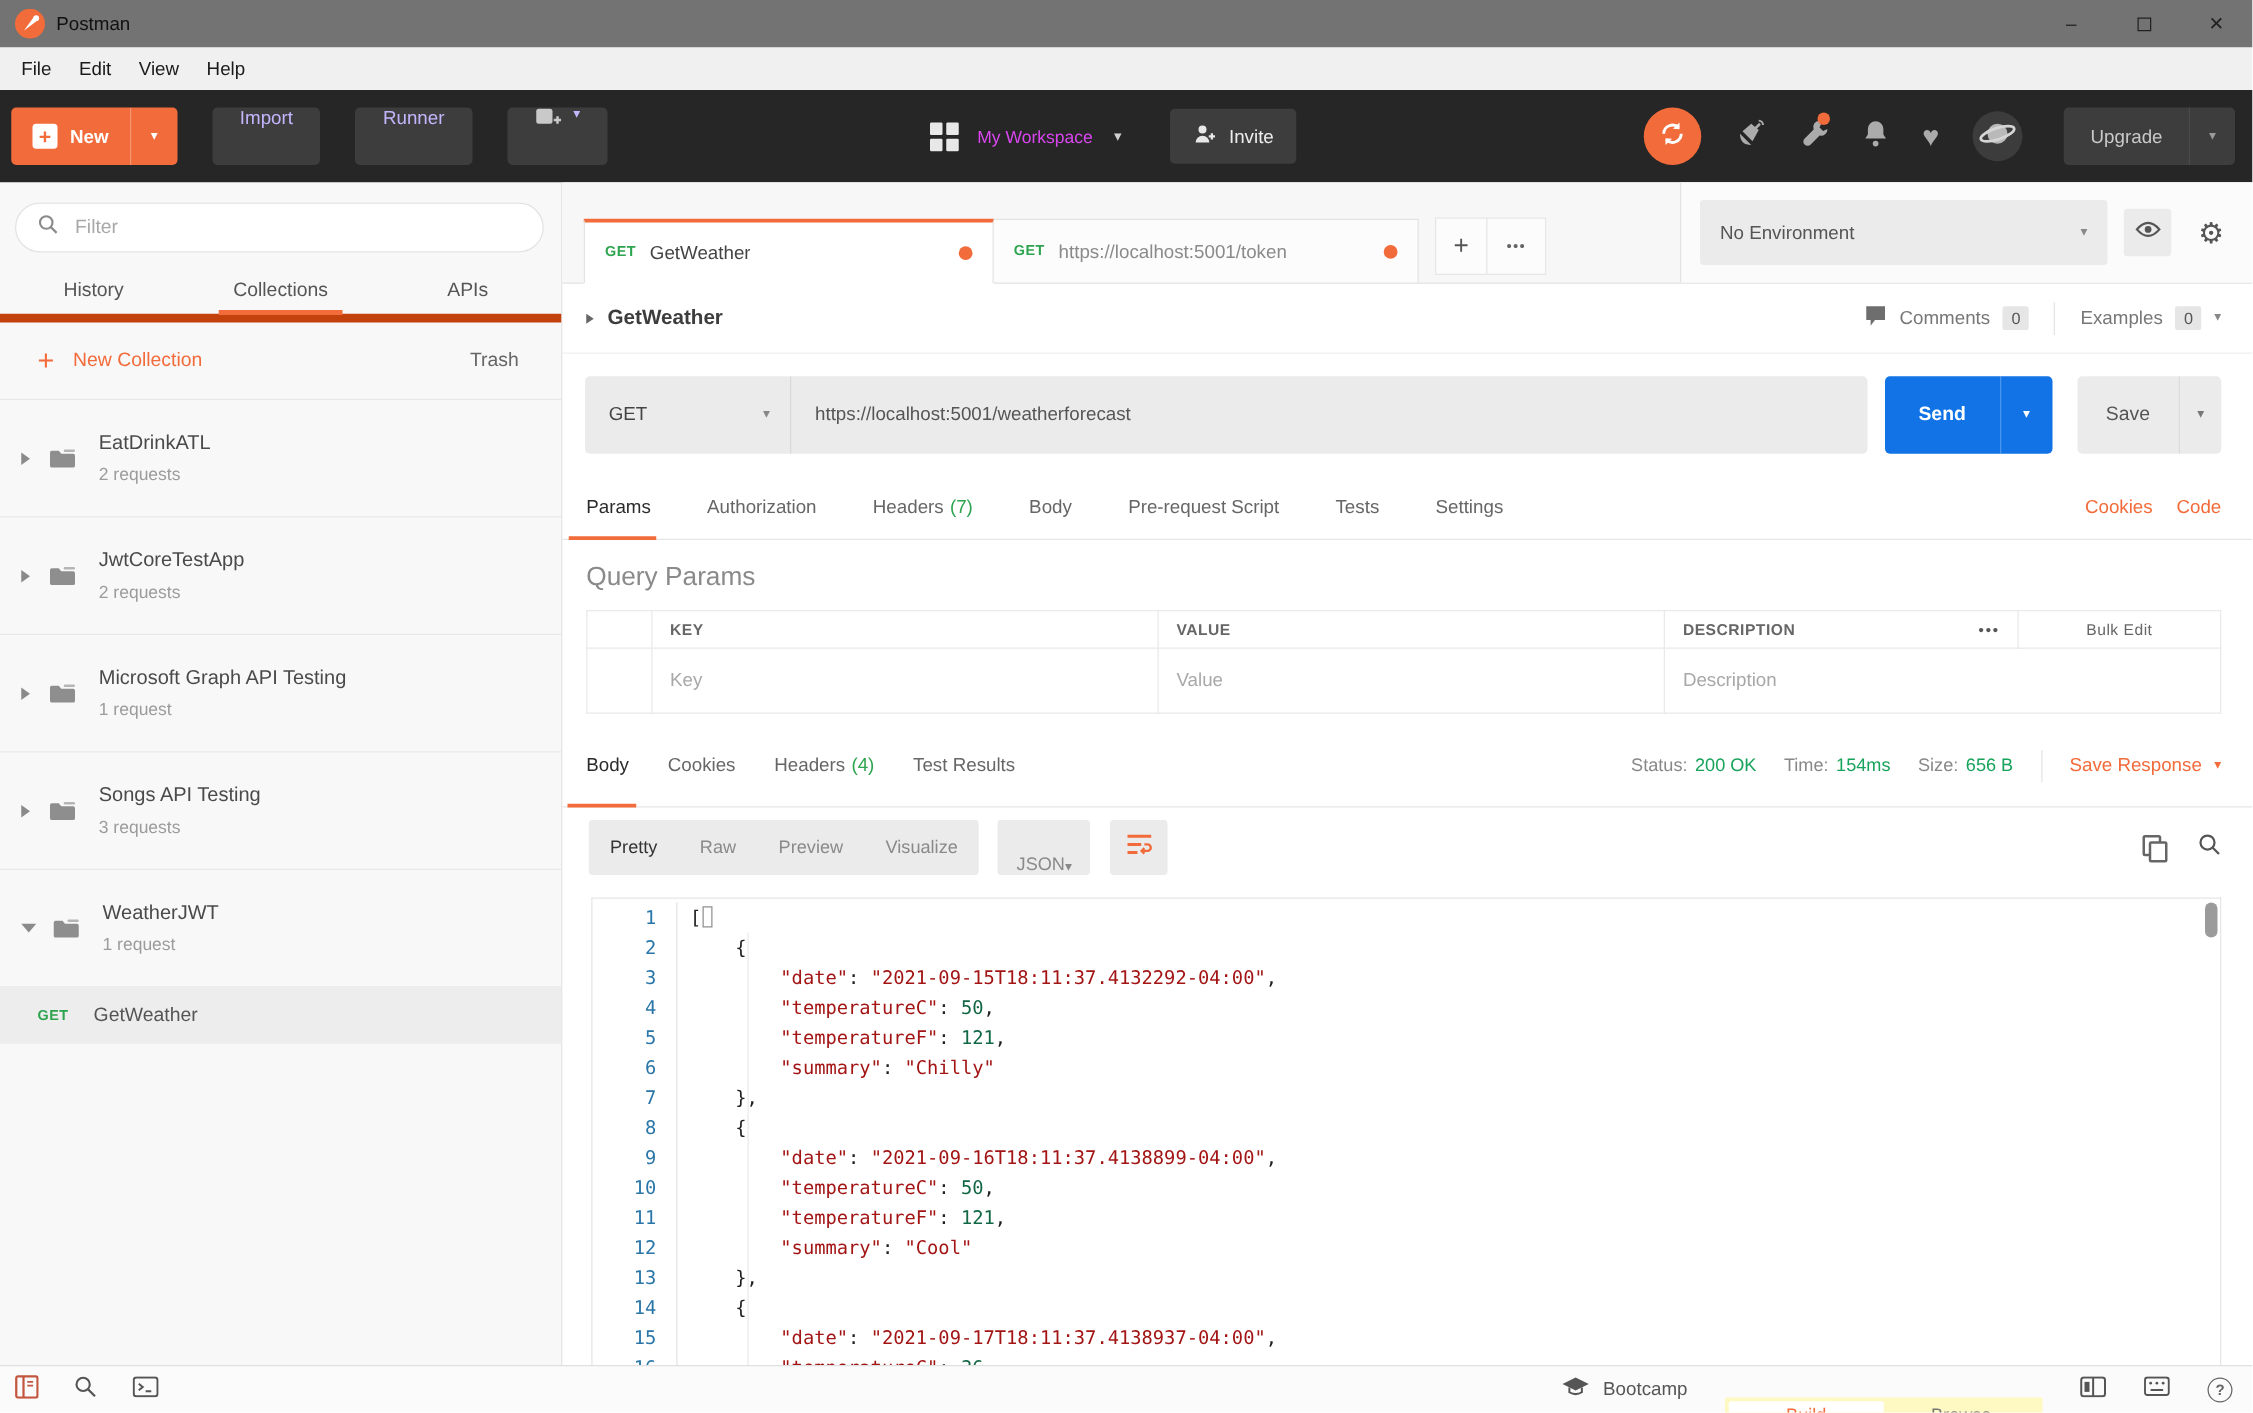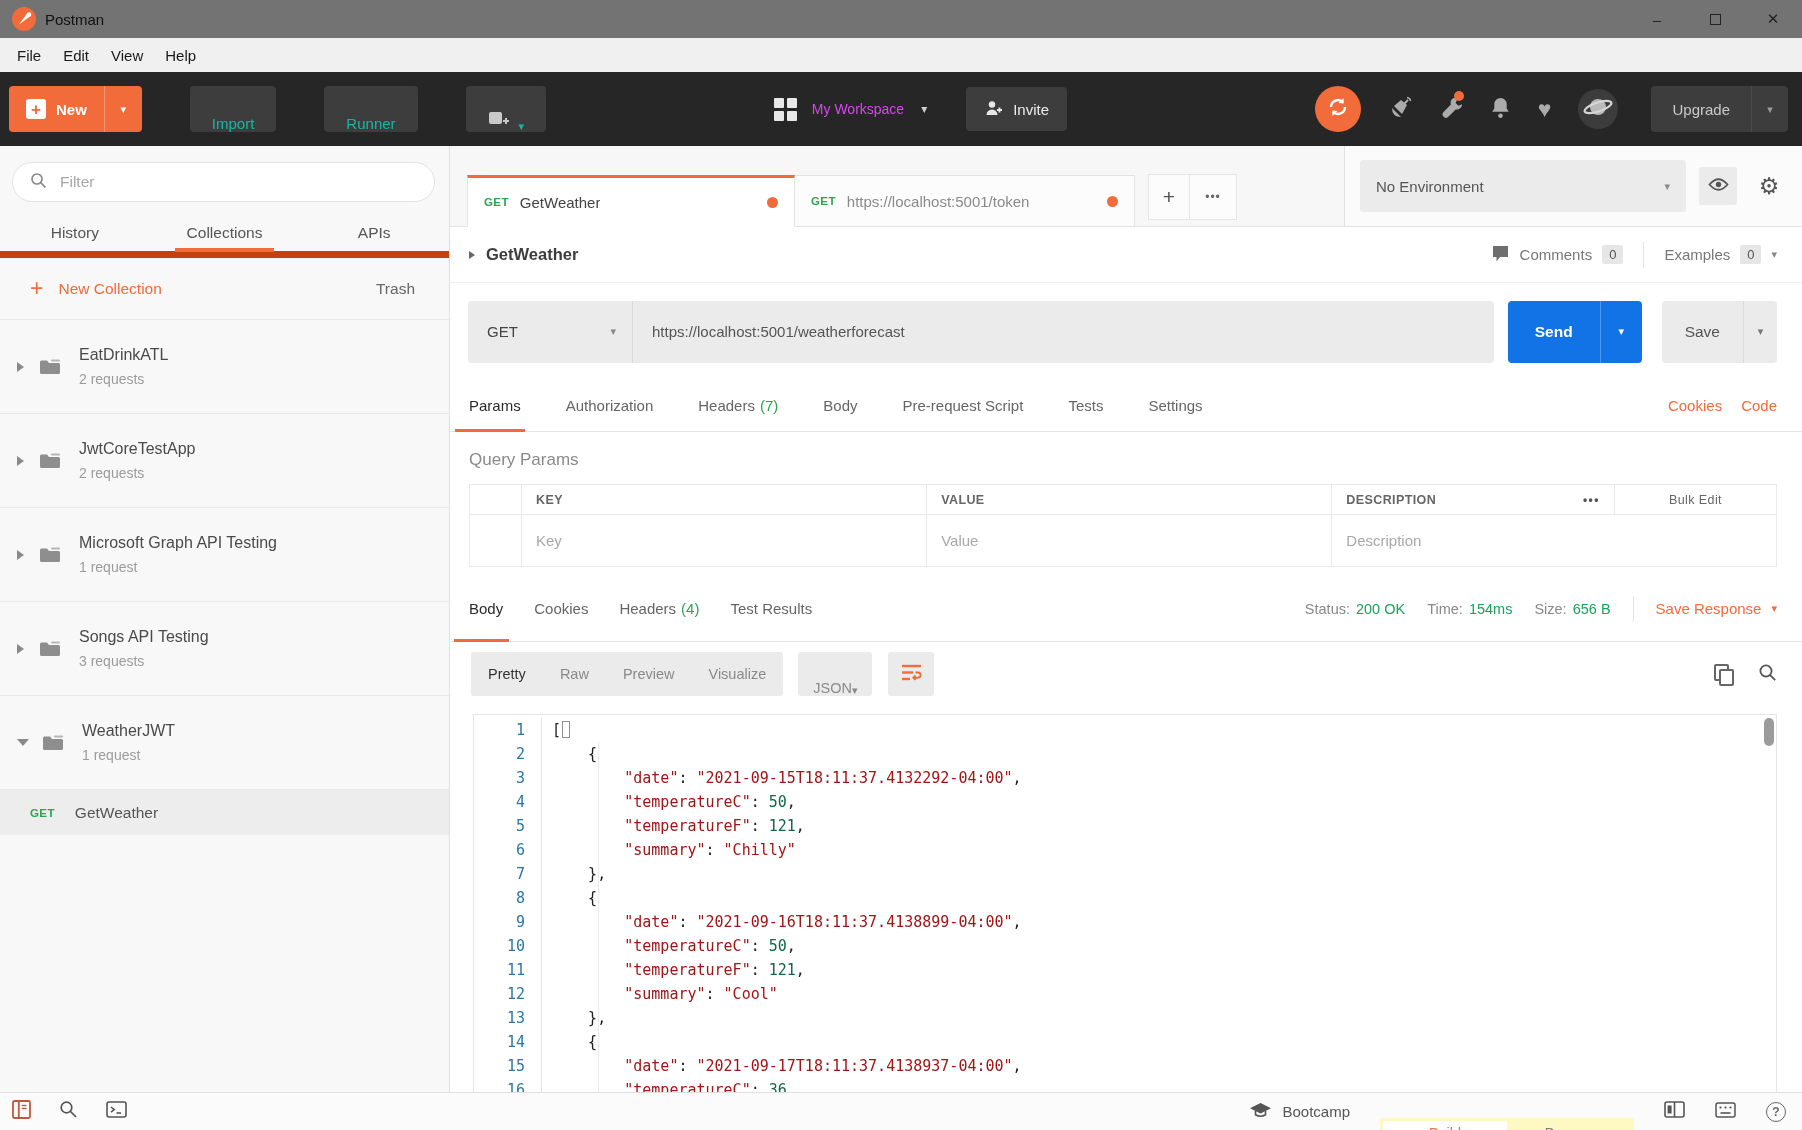--- a/index.html
+++ b/index.html
@@ -18,21 +18,21 @@
 .menubar{height:34px;flex:none;background:#F0F0F0;display:flex;align-items:center;padding-left:6px;}
 .menu-item{padding:0 11px;font-size:15px;color:#1a1a1a;}
 
 
 .toolbar{height:74px;flex:none;background:#262626;display:flex;align-items:center;padding:0 10px 0 9px;}
 .tb-left{display:flex;align-items:center;gap:28px;}
 .btn-new{display:flex;height:46px;border-radius:4px;overflow:hidden;background:#F26B3A;color:#fff;align-items:stretch;}
 .btn-new-main{display:flex;align-items:center;gap:10px;padding:0 17px;font-size:15px;font-weight:bold;}
 .plus-sq{width:20px;height:20px;background:#fff;color:#F26B3A;border-radius:3px;display:flex;align-items:center;justify-content:center;font-size:17px;font-weight:bold;line-height:1;}
 .btn-new-caret{width:38px;display:flex;align-items:center;justify-content:center;border-left:1px solid rgba(255,255,255,.28);font-size:11px;}
-.tb-btn{height:46px;background:#3D3D3D;color:#14b8a6;border-radius:4px;display:flex;align-items:flex-end;justify-content:center;padding:0 22px;font-size:15px;gap:10px;margin-left:20px;}
+.tb-btn{height:46px;background:#3D3D3D;color:#c4b5fd;border-radius:4px;display:flex;align-items:flex-start;justify-content:center;padding:0 22px;font-size:15px;gap:10px;}
 .caret{font-size:11px;line-height:1;}
 .tb-center{flex:1;display:flex;align-items:center;justify-content:center;gap:15px;}
 .ws-grid{display:grid;grid-template-columns:10px 10px;grid-template-rows:10px 10px;gap:3px;}
 .ws-grid i{background:#E8E8E8;border-radius:1px;}
 .ws-label{font-size:14px;color:#d946ef;}
 .ws-caret{color:#CFCFCF;font-size:12px;margin-left:2px;}
 .btn-invite{height:44px;background:#3D3D3D;border-radius:4px;color:#EDEDED;display:flex;align-items:center;gap:10px;padding:0 18px;font-size:15px;margin-left:24px;}
 .tb-right{display:flex;align-items:center;gap:27px;margin-left:20px;margin-right:4px;}
 .sync-btn{width:46px;height:46px;border-radius:50%;background:#F26B3A;display:flex;align-items:center;justify-content:center;}
 .tb-icon{position:relative;display:flex;align-items:center;color:#ABABAB;}
@@ -116,21 +116,21 @@
 .req-tab{margin-right:45px;font-size:15px;color:#666;position:relative;height:100%;display:flex;align-items:center;gap:5px;cursor:default;}
 .req-tab.active{color:#2B2B2B;align-items:center;}
 .req-tab.active:after{content:"";position:absolute;left:-14px;right:-4px;bottom:-1px;height:3px;background:#F26B3A;}
 .cnt{color:#2EA44F;}
 .cnt:empty{display:none;}
 .req-tabs-right{margin-left:auto;display:flex;gap:19px;}
 .link-orange{color:#F26B3A;font-size:15px;}
 
 
 .qp-section{flex:none;padding:18px 25px 9px 19px;}
-.qp-title{font-size:17px;color:#8a8a8a;margin-bottom:14px;}
+.qp-title{font-size:21px;color:#8a8a8a;margin-bottom:14px;}
 .qp-table{width:100%;border-collapse:collapse;table-layout:fixed;}
 .qp-table th,.qp-table td{border:1px solid #E9E9E9;}
 .qp-table th{height:30px;text-align:left;font-size:12.5px;color:#666;letter-spacing:.4px;padding:0 14px;font-weight:bold;}
 .qp-table td{height:52px;padding:0 14px;}
 .desc-th-inner{display:flex;align-items:center;}
 .th-dots{margin-left:auto;color:#555;font-size:12px;letter-spacing:1.5px;}
 .bulk-th{color:#F26B3A;font-size:14.5px;font-weight:normal !important;text-align:center !important;}
 .cell-input{width:100%;border:none;outline:none;background:transparent;font-size:15px;color:#444;font-family:inherit;}
 
 

